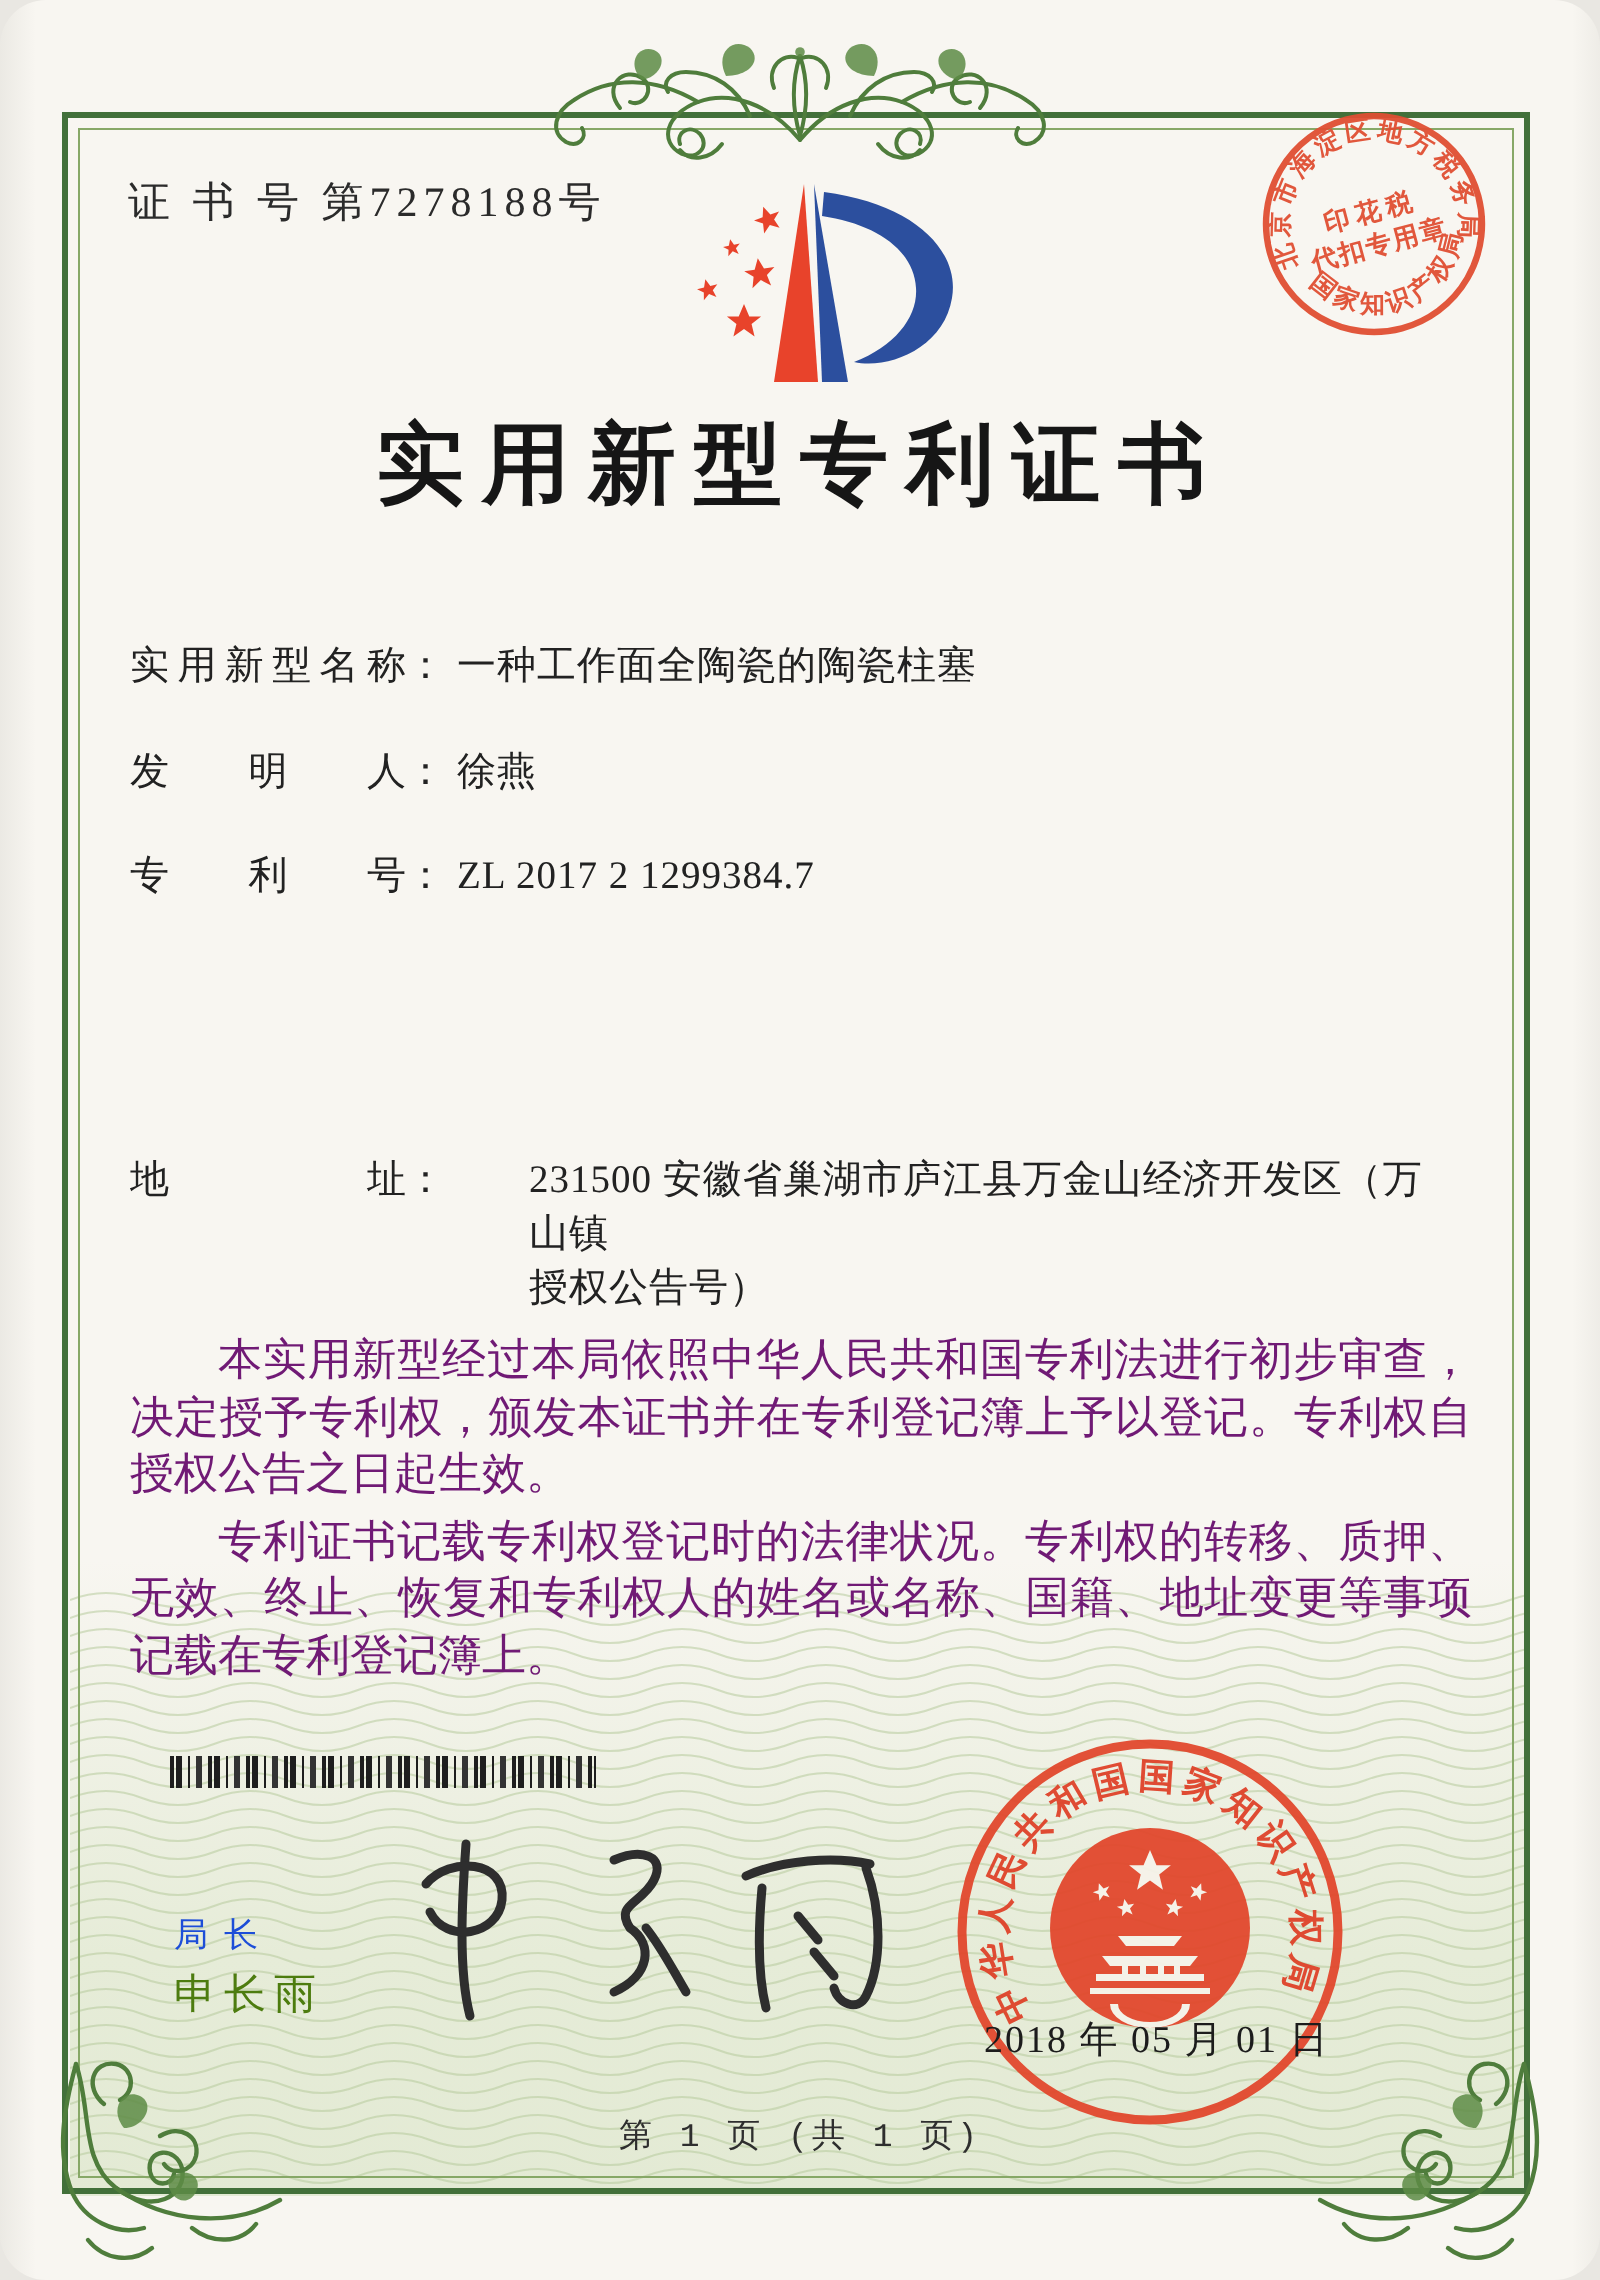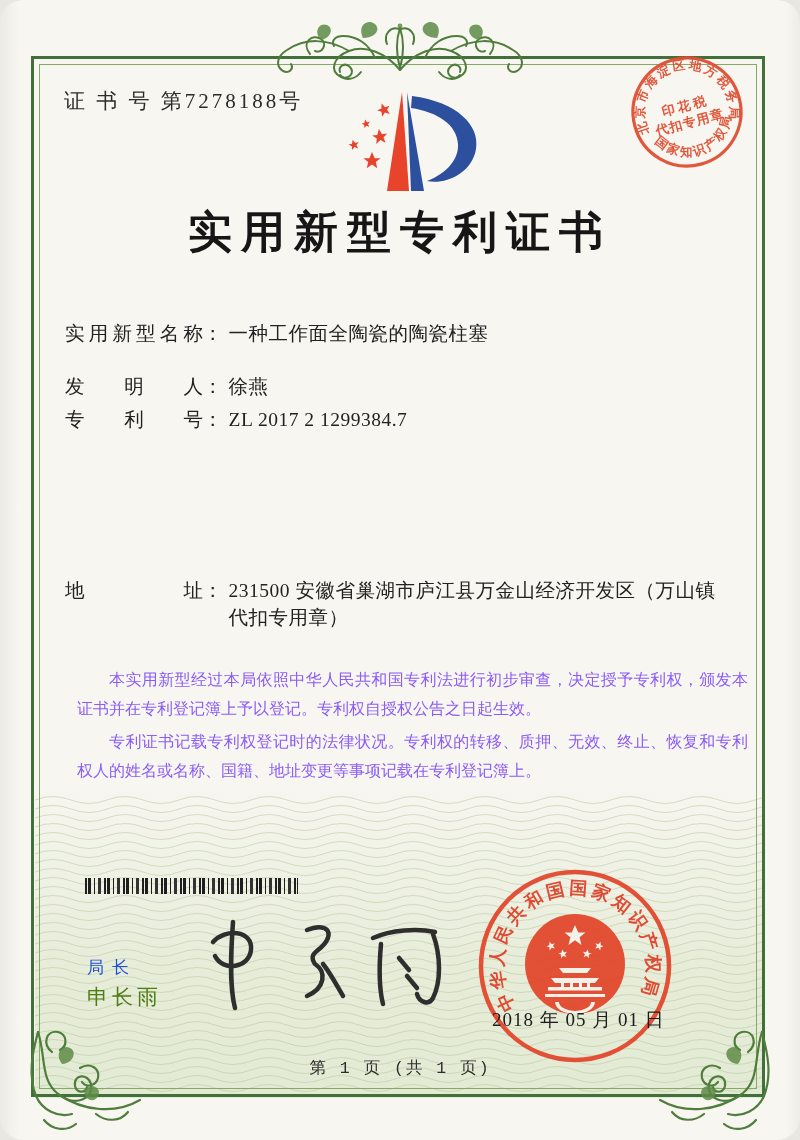--- a/index.html
+++ b/index.html
@@ -22,24 +22,24 @@
         border:1px solid #87a867;box-sizing:border-box;}
   .abs{position:absolute;}
   .certno{left:64px;top:87px;font-size:21px;letter-spacing:3px;color:#2b2b2b;}
   .title{left:0;top:203px;width:800px;text-align:center;font-size:44px;font-weight:700;
          letter-spacing:9px;color:#161616;}
   .frow{left:65px;width:672px;font-size:19.5px;color:#222;line-height:27px;}
   .flabel{display:inline-block;width:138px;text-align:justify;text-align-last:justify;vertical-align:top;}
   .fcolon{display:inline-block;margin-right:6px;vertical-align:top;}
   .fval{display:inline-block;vertical-align:top;letter-spacing:.5px;}
   .addr .fval{width:488px;}
-  .addr-line{display:block;}
+  .addr-line{display:block;margin-left:36px;}
   .grantno-group{position:absolute;left:393px;top:0;}
   .grantno-group .flabel2{letter-spacing:2px;}
-  .paras{left:65px;top:666px;width:671px;font-size:16px;line-height:28.6px;text-align:justify;color:#8b5cf6;margin-left:12px;}
+  .paras{left:65px;top:666px;width:671px;font-size:22px;line-height:28.6px;text-align:justify;color:#701a75;}
   .paras p{margin:0 0 5px 0;text-indent:2em;}
   .barcode{left:85px;top:878px;width:213px;height:16px;
         background:repeating-linear-gradient(90deg,#1e1e1e 0 2px,rgba(0,0,0,0) 2px 3px,
           #1e1e1e 3px 6px,rgba(0,0,0,0) 6px 9px,#1e1e1e 9px 10px,rgba(0,0,0,0) 10px 13px,
           #333 13px 16px,rgba(0,0,0,0) 16px 19px);}
   .signer-title{left:87px;top:956px;font-size:17px;letter-spacing:8px;color:#1d4ed8;}
   .signer-name{left:87px;top:983px;font-size:21px;letter-spacing:4px;color:#4d7c0f;}
   .seal-date{left:492px;top:1007px;font-size:19px;letter-spacing:1px;color:#1c1c1c;z-index:7;}
   .footer{left:0;top:1057px;width:800px;text-align:center;font-size:16.5px;letter-spacing:2px;color:#2e2e2e;font-family:Liberation Mono, monospace;}
   .sealtext{font-family:"Liberation Serif","DejaVu Serif",serif;font-weight:700;}
@@ -156,27 +156,27 @@
   </svg>
 
   <div class="abs title z5">实用新型专利证书</div>
 
   <div class="abs frow z5" style="top:320px">
     <span class="flabel">实用新型名称</span><span class="fcolon">：</span><span class="fval">一种工作面全陶瓷的陶瓷柱塞</span>
   </div>
   <div class="abs frow z5" style="top:373px">
     <span class="flabel">发明人</span><span class="fcolon">：</span><span class="fval">徐燕</span>
   </div>
-  <div class="abs frow z5" style="top:406px">
+  <div class="abs frow z5" style="top:425px">
     <span class="flabel">专利号</span><span class="fcolon">：</span><span class="fval">ZL 2017 2 1299384.7</span>
   </div>
   <div class="abs frow addr z5" style="top:577px">
     <span class="flabel">地址</span><span class="fcolon">：</span><span class="fval">
       <span class="addr-line">231500 安徽省巢湖市庐江县万金山经济开发区（万山镇</span>
-      <span class="addr-line">代扣专用章）</span>
+      <span class="addr-line">授权公告号）</span>
     </span>
   </div>
 
   <div class="abs paras z5">
     <p>本实用新型经过本局依照中华人民共和国专利法进行初步审查，决定授予专利权，颁发本证书并在专利登记簿上予以登记。专利权自授权公告之日起生效。</p>
     <p>专利证书记载专利权登记时的法律状况。专利权的转移、质押、无效、终止、恢复和专利权人的姓名或名称、国籍、地址变更等事项记载在专利登记簿上。</p>
   </div>
 
   <div class="abs barcode z5"></div>
 

